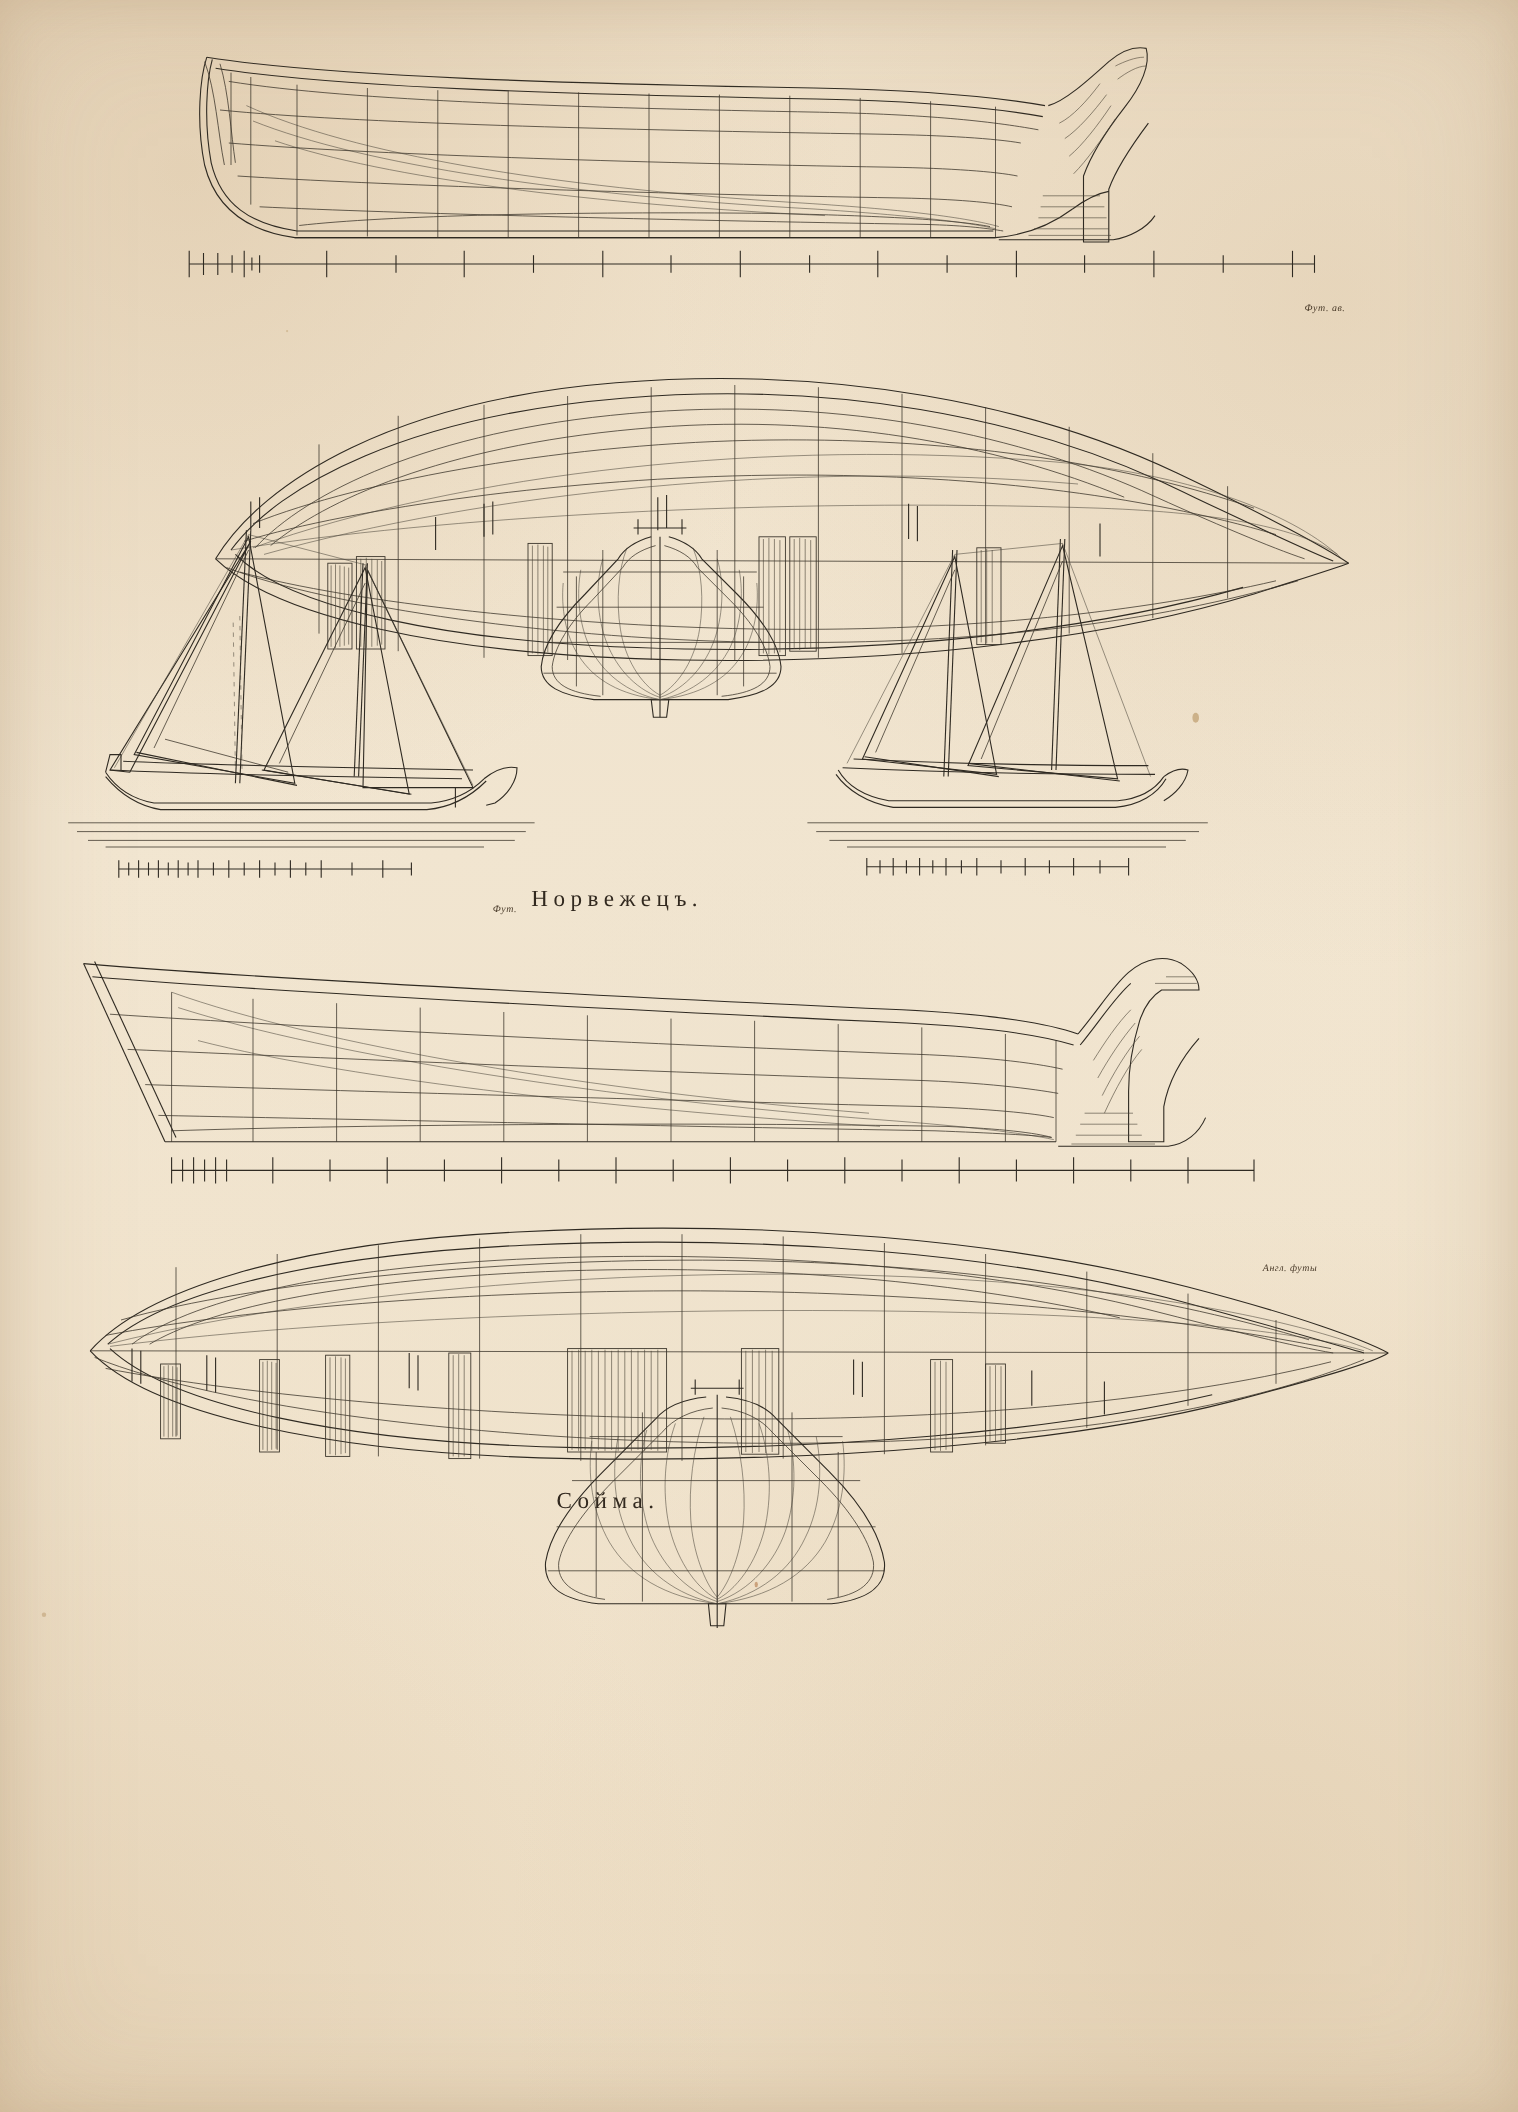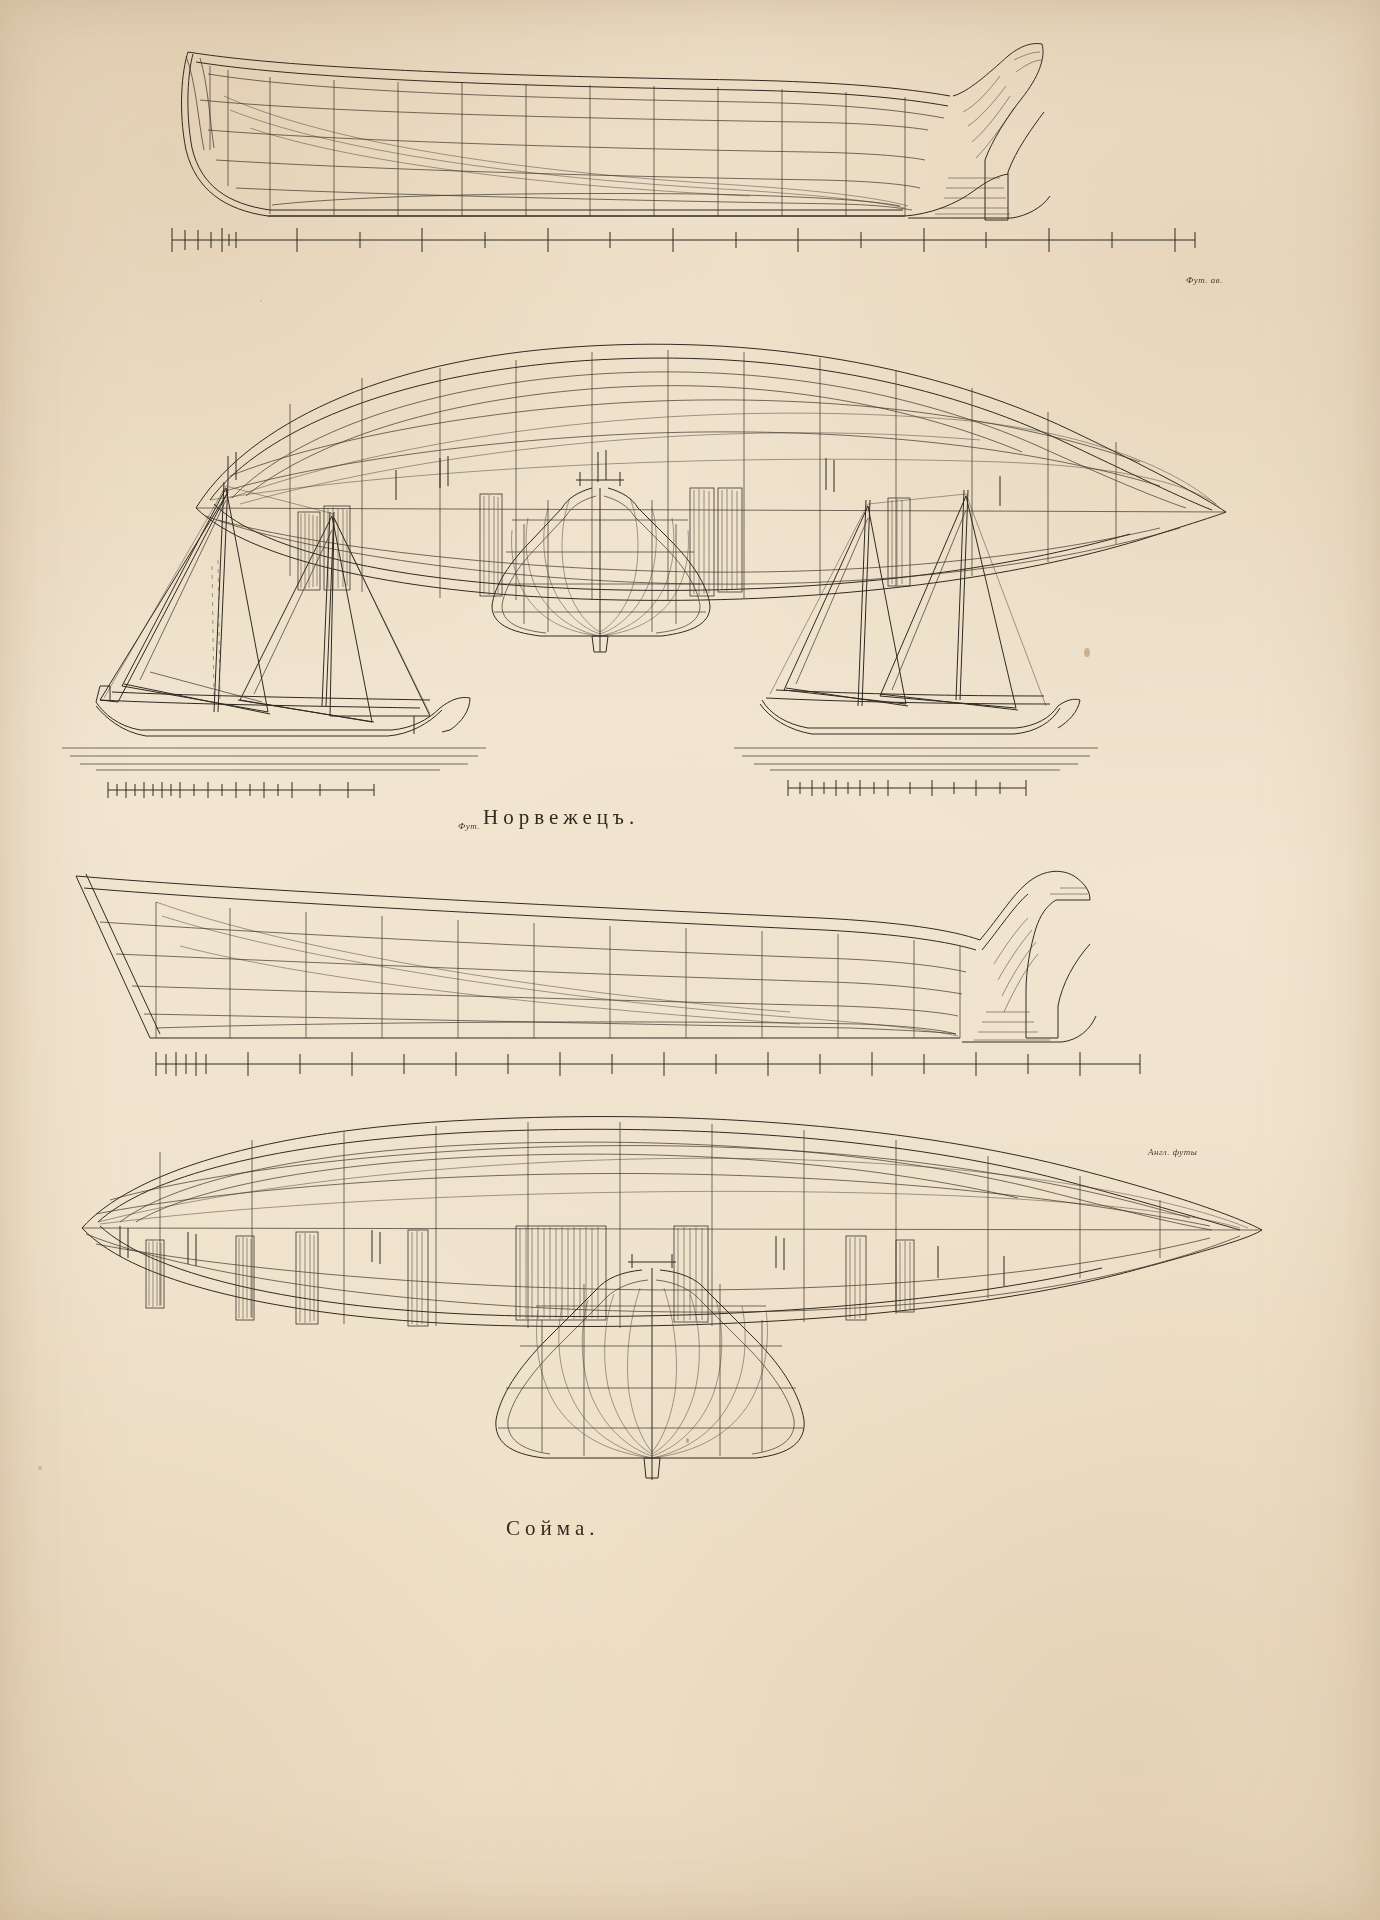--- a/index.html
+++ b/index.html
@@ -637,19 +637,19 @@
     </g>
 
     <path class="ink" d="M628,1262 L676,1262"></path>
     <path class="ink" d="M632,1254 L632,1268 M672,1254 L672,1268"></path>
   </g>
 
 </svg>
 </div>
 
 <div class="caption" style="left:483px;top:805px;">Норвежецъ.</div>
-<div class="caption" style="left:506px;top:1516px;">Сойма.</div>
+<div class="caption" style="left:506px;top:1352px;">Сойма.</div>
 
 <div class="tiny-label" style="left:1186px;top:244px;">Фут. ав.</div>
-<div class="tiny-label" style="left:458px;top:790px;">Фут.</div>
+<div class="tiny-label" style="left:448px;top:790px;">Фут.</div>
 <div class="tiny-label" style="left:1148px;top:1116px;">Англ. футы</div>
 
 <div class="edge-shade"></div>
 
 </body></html>

